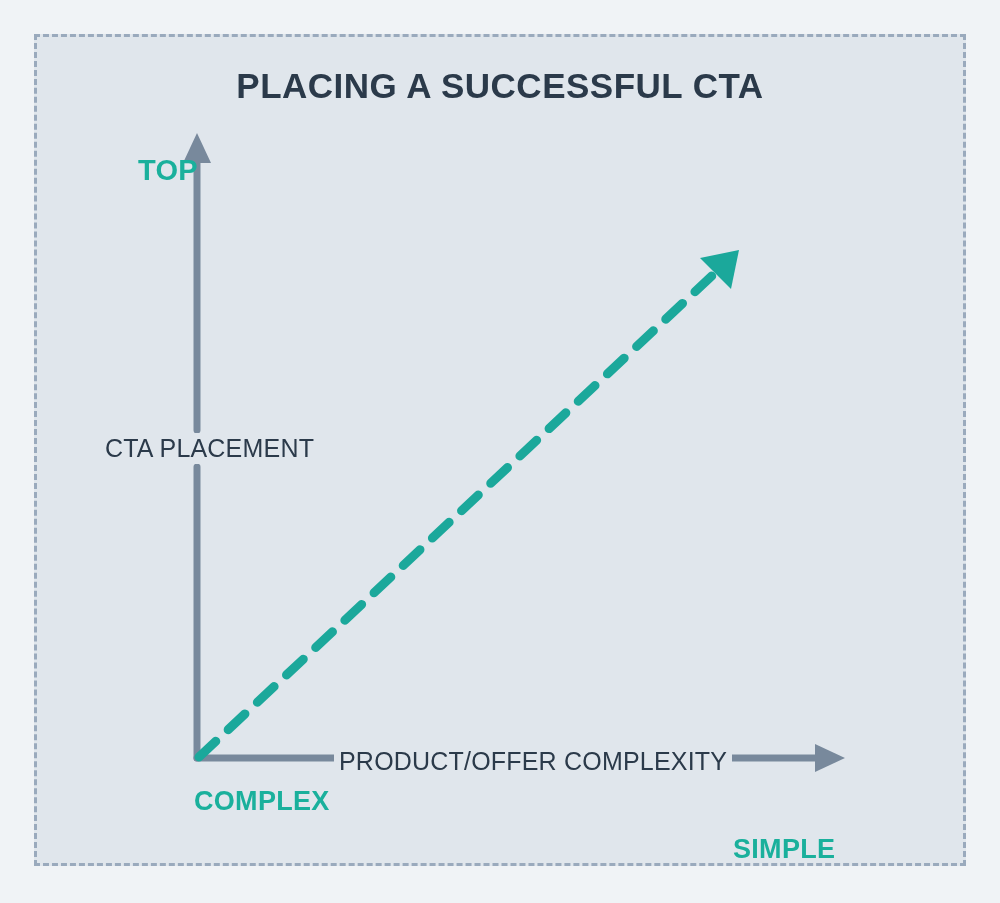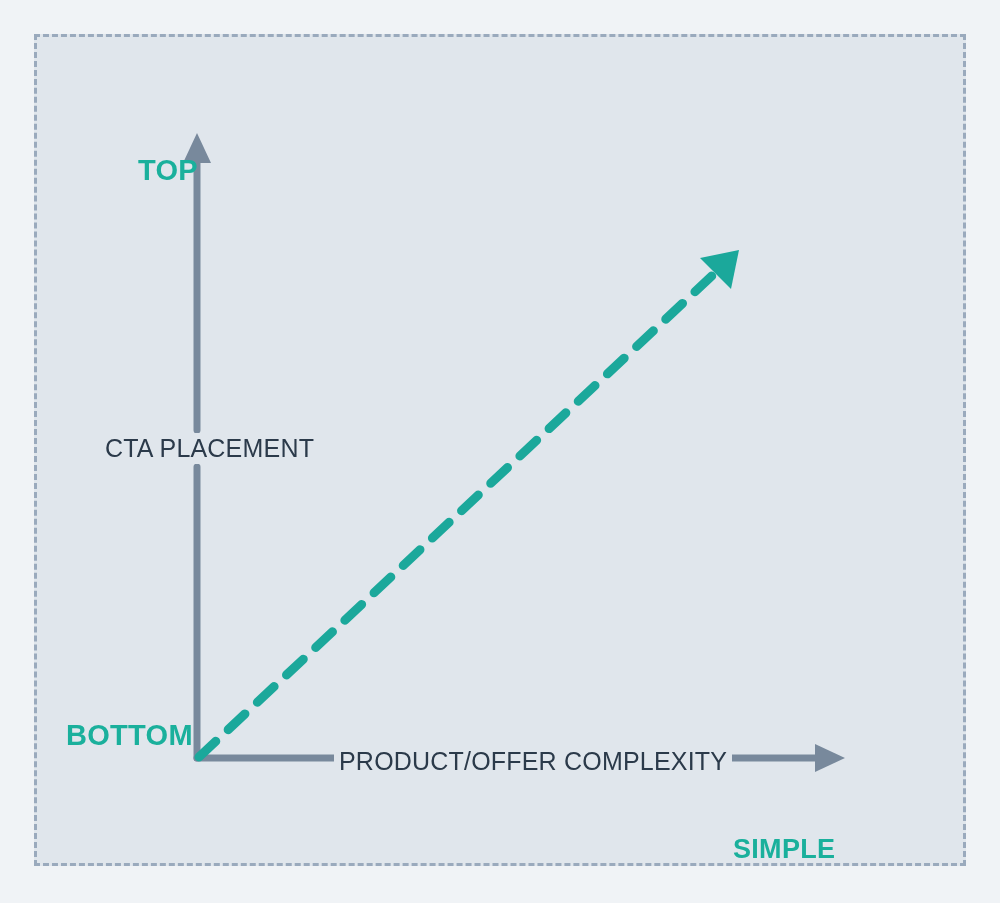--- a/index.html
+++ b/index.html
@@ -131,20 +131,21 @@
     letter-spacing: 0.2px;
   }
 </style>
 </head>
 <body>
 
 <div id="stage">
 
   <div class="panel"></div>
 
+  <div class="chart-title">PLACING A SUCCESSFUL CTA</div>
 
   <svg class="art" viewBox="0 0 1000 903" xmlns="http://www.w3.org/2000/svg">
 
     <g>
       <line x1="197" y1="155" x2="197" y2="430" stroke="#78899c" stroke-width="7" stroke-linecap="round"></line>
 
       <polygon points="197,133 183,163 211,163" fill="#78899c"></polygon>
 
       <line x1="197" y1="467" x2="197" y2="758" stroke="#78899c" stroke-width="7" stroke-linecap="round"></line>
     </g>
@@ -155,23 +156,23 @@
     </g>
 
     <g>
       <line x1="199" y1="757" x2="716" y2="272" stroke="#1ba89b" stroke-width="9" stroke-linecap="round" stroke-dasharray="23 17"></line>
       <polygon points="739,250 700,258 731,289" fill="#1ba89b"></polygon>
     </g>
   </svg>
 
   <div class="lbl lbl-top">TOP</div>
 
-  <div class="lbl lbl-bottom">BOTTOM</div>
 
   <div class="lbl lbl-xaxis">PRODUCT/OFFER COMPLEXITY</div>
 
   <div class="lbl lbl-yaxis">CTA PLACEMENT</div>
 
+  <div class="lbl lbl-complex">COMPLEX</div>
 
   <div class="lbl lbl-simple">SIMPLE</div>
 
 
 </div>
 
 </body></html>

